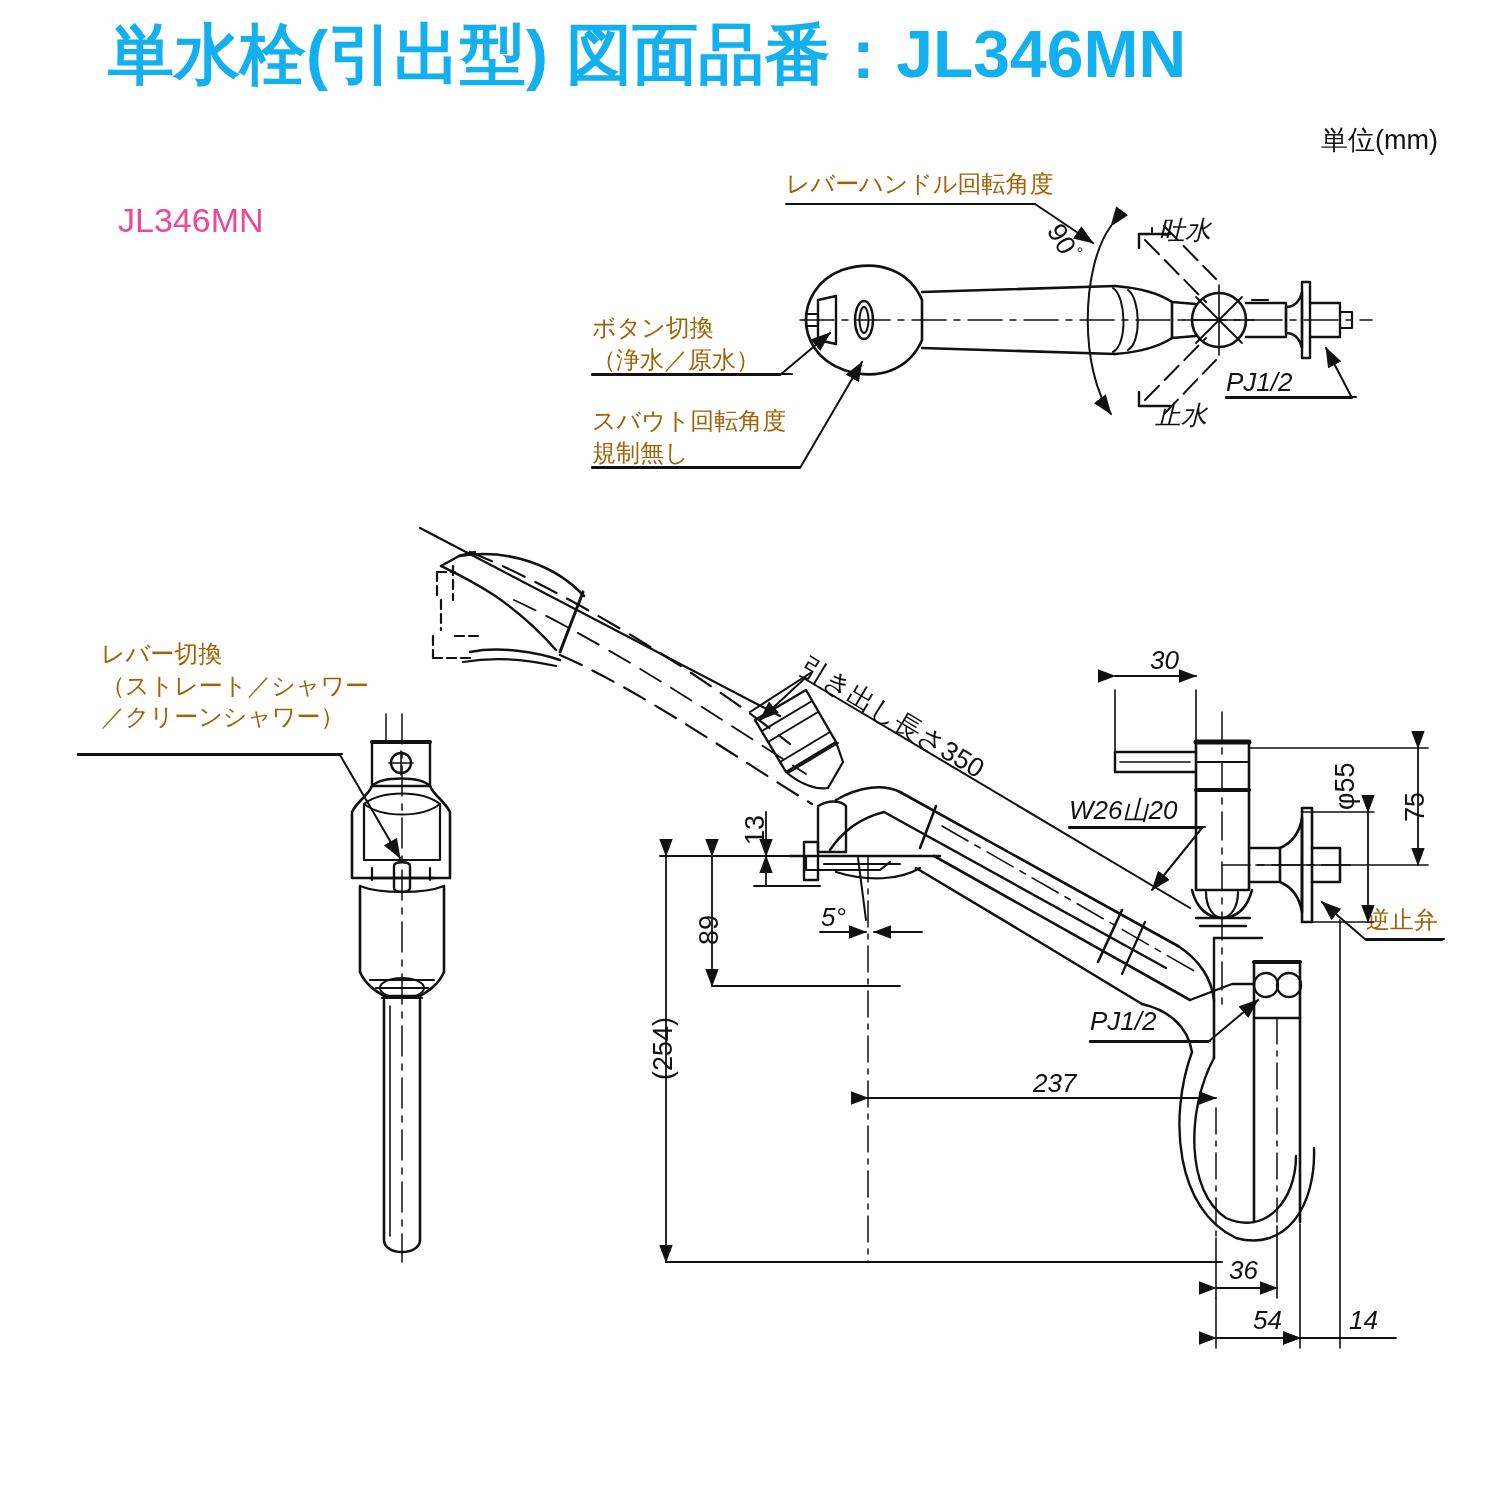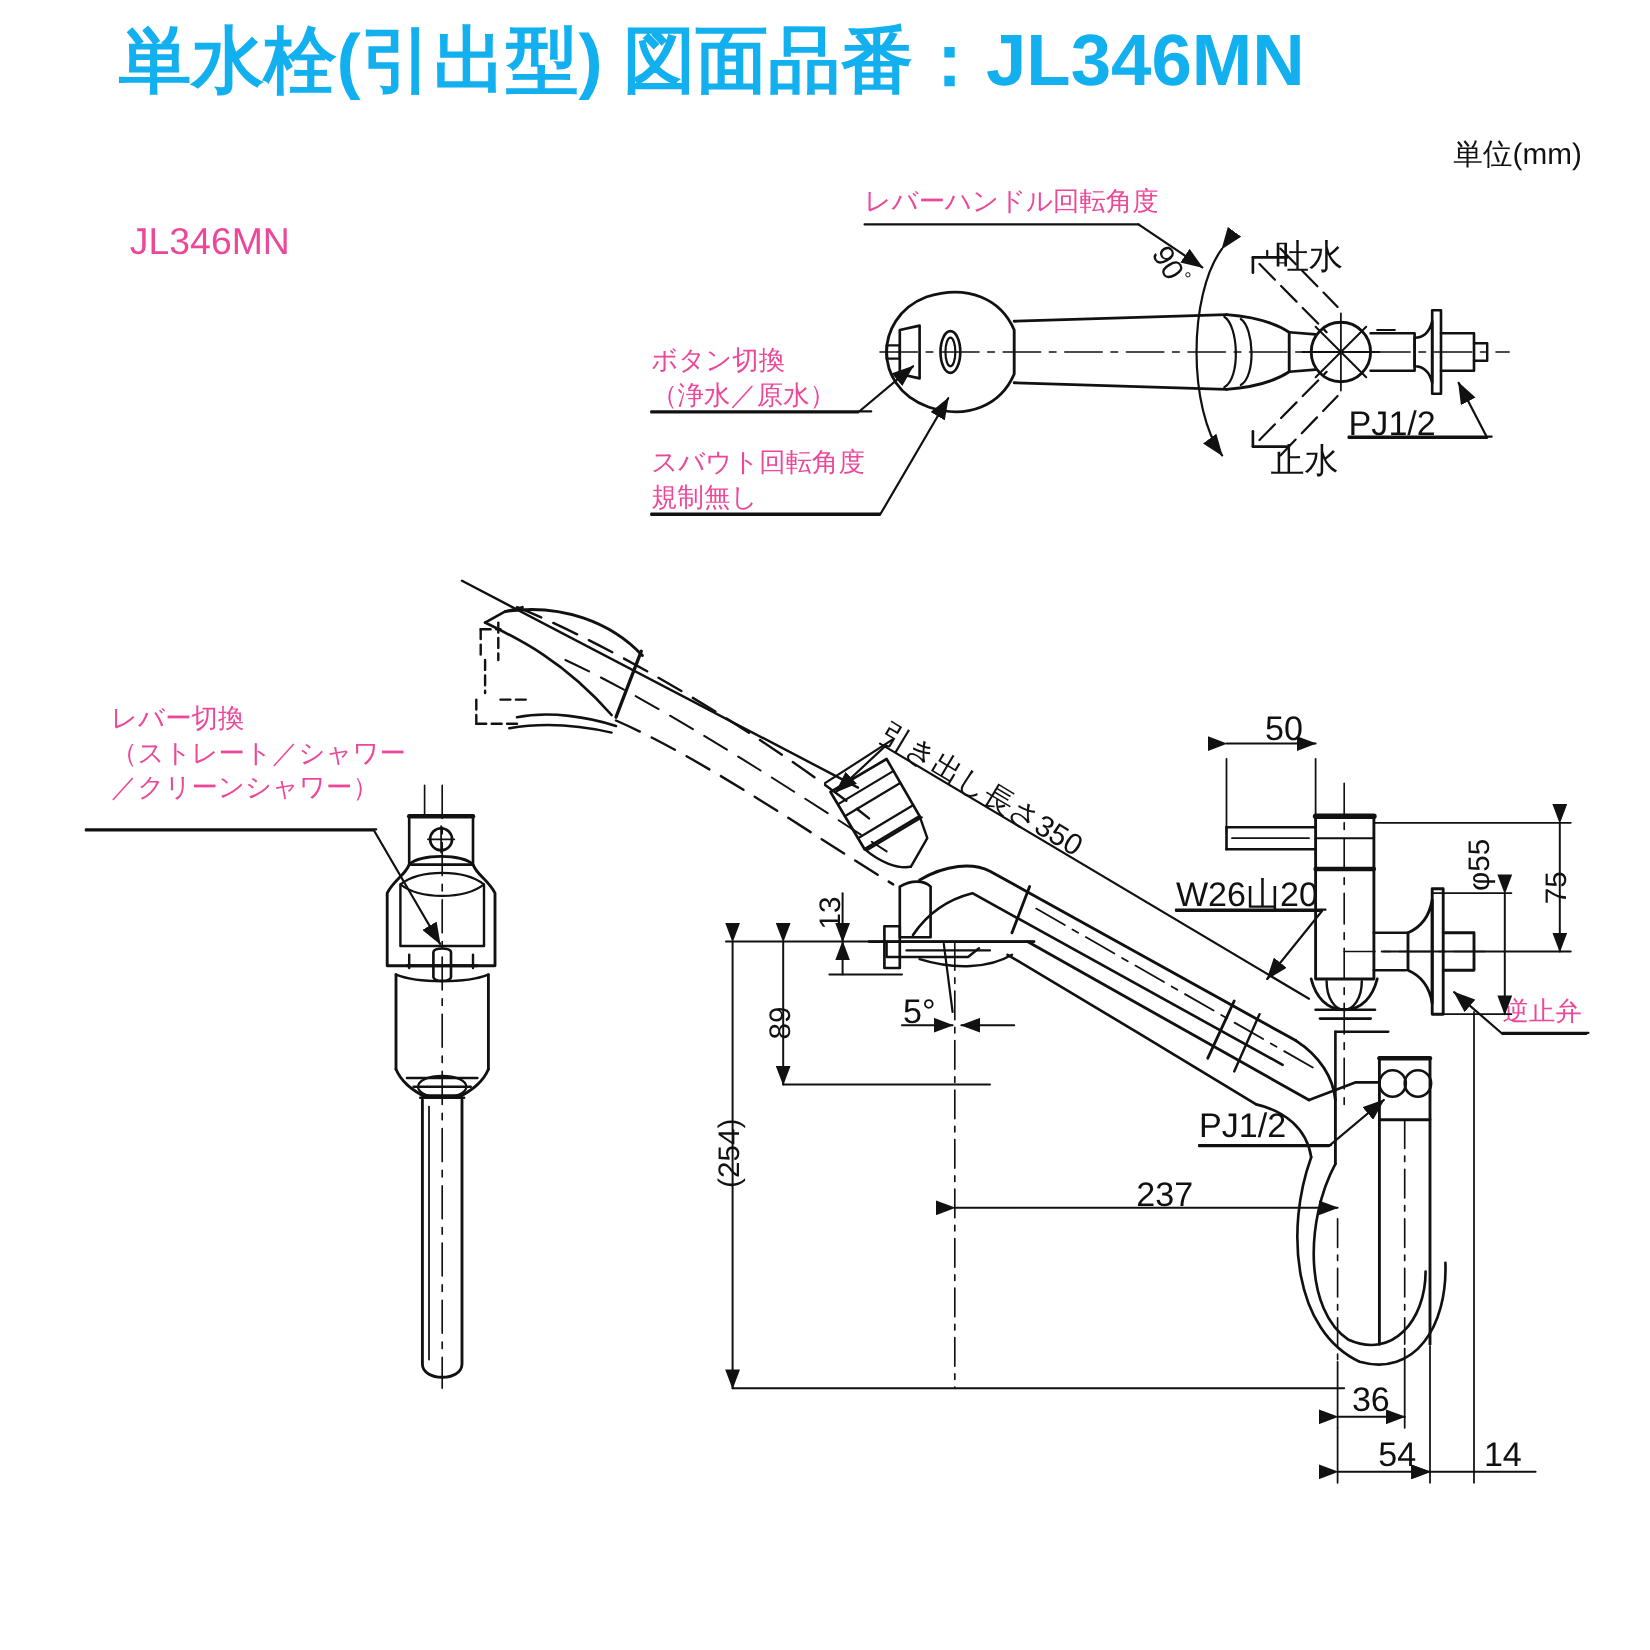--- a/index.html
+++ b/index.html
@@ -44,29 +44,30 @@
     left: 118px;
     top: 196px;
     font-size: 34px;
     color: #ec4899;
     line-height: 1.45;
     white-space: pre;
   }
   .lbl {
     position: absolute;
     font-size: 24px;
-    color: #ec4899;
+    color: #a16207;
     line-height: 1.32;
     white-space: pre;
   }
   .dim {
     position: absolute;
-    font-size: 31px;
+    font-size: 26px;
     color: #111;
     white-space: nowrap;
+    font-style: italic;
   }
   .dim-rot {
     position: absolute;
     font-size: 27px;
     color: #111;
     white-space: nowrap;
     transform-origin: left top;
     transform: rotate(-90deg);
   }
   .dim-rot-d {
@@ -108,21 +109,21 @@
   <div class="dim" style="left:1069px; top:793px;">W26山20</div>
   <div class="dim" style="left:1090px; top:1006px;">PJ1/2</div>
 
   <div class="dim-rot-d" style="left:812px; top:648px; transform: rotate(31deg);">引き出し長さ350</div>
   <div class="dim-rot" style="left:740px; top:845px;">13</div>
   <div class="dim-rot" style="left:694px; top:945px;">89</div>
   <div class="dim-rot" style="left:648px; top:1080px;">(254)</div>
   <div class="dim" style="left:821px; top:902px;">
     <span>5°</span>
   </div>
-  <div class="dim" style="left:1150px; top:645px;">50</div>
+  <div class="dim" style="left:1150px; top:645px;">30</div>
   <div class="dim-rot" style="left:1330px; top:810px;">φ55</div>
   <div class="dim-rot" style="left:1400px; top:822px;">75</div>
   <div class="dim" style="left:1033px; top:1068px;">237</div>
   <div class="dim" style="left:1229px; top:1255px;">36</div>
   <div class="dim" style="left:1253px; top:1305px;">54</div>
   <div class="dim" style="left:1349px; top:1305px;">14</div>
 
   <svg width="1500" height="1500" viewBox="0 0 1500 1500" style="position:absolute;left:0;top:0;pointer-events:none;">
     <defs>
       <marker id="ar" markerWidth="12" markerHeight="9" refX="11" refY="4.5" orient="auto">

